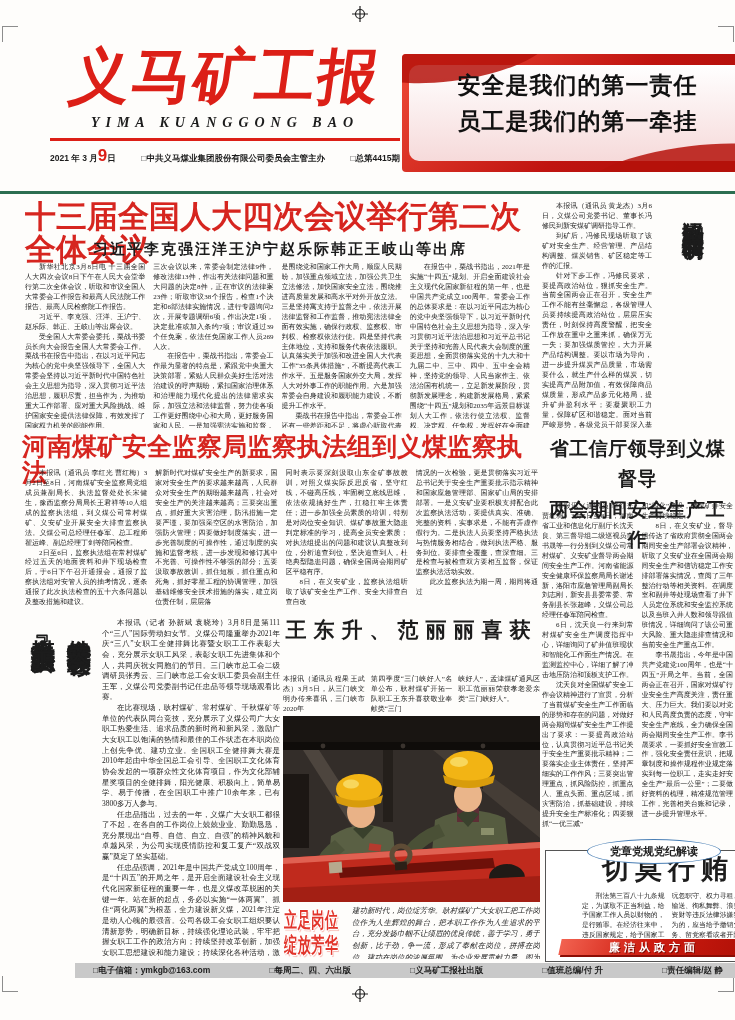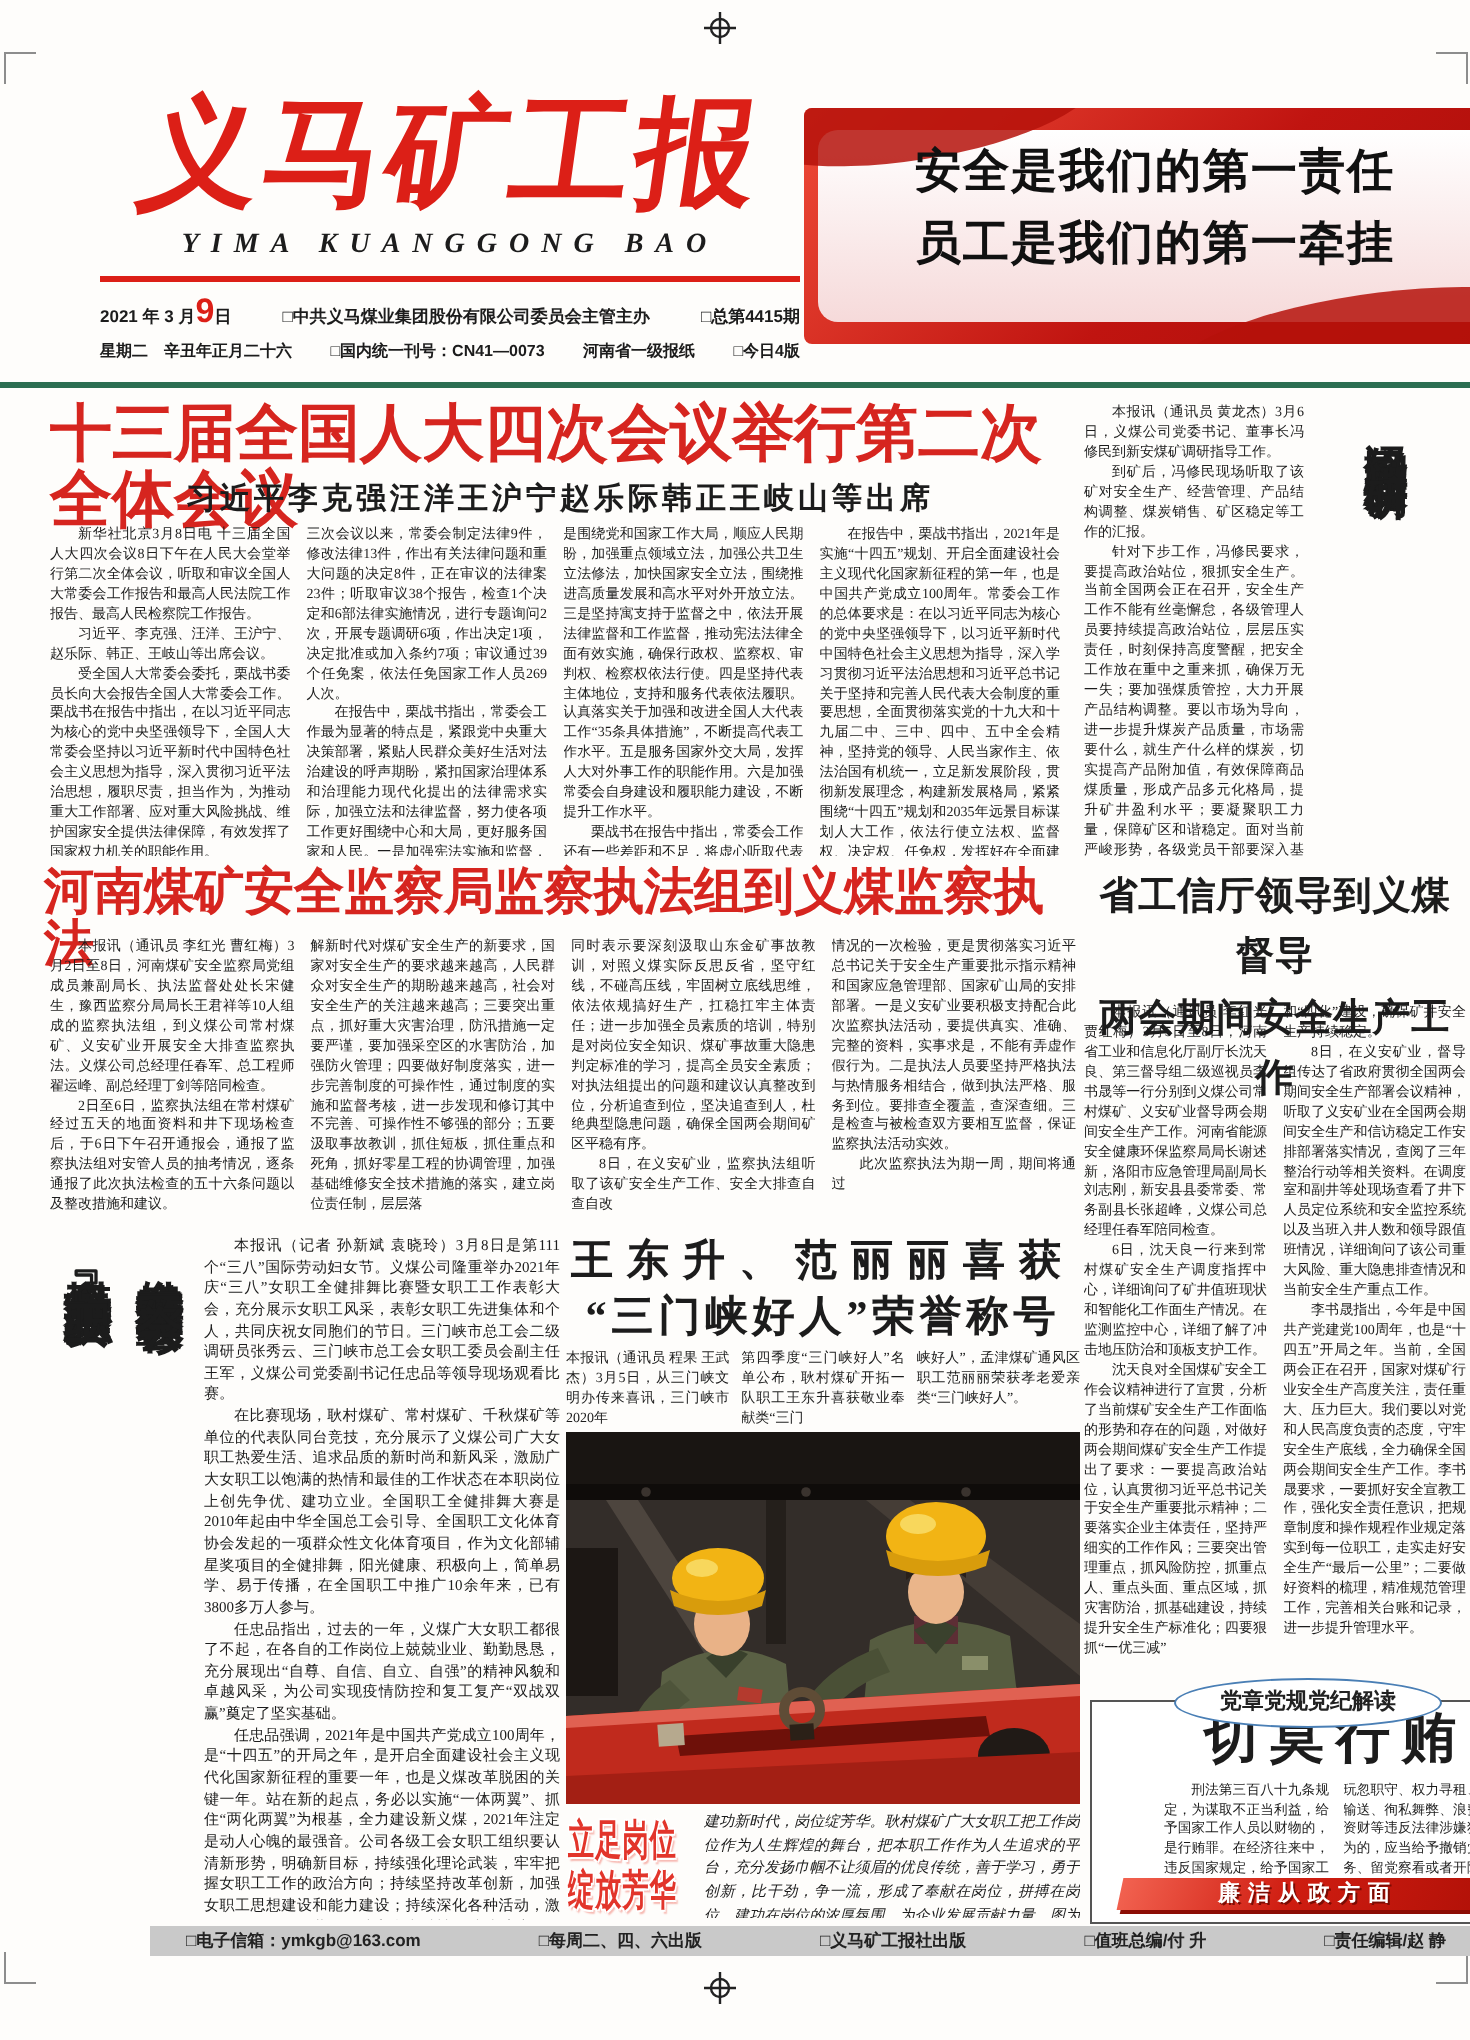--- a/index.html
+++ b/index.html
@@ -91,26 +91,20 @@
     <div class="mast-title">义马矿工报</div>
     <div class="mast-rom" style="margin-top:6px;">YIMA   KUANGGONG   BAO</div>
     <div class="red-rule" style="margin-top:7px;"></div>
     <div class="mast-row sans" style="margin-top:6px;">
       <span>
         <span>2021 年 3 月</span><span class="date-day">9</span><span>日</span>
       </span>
       <span>□中共义马煤业集团股份有限公司委员会主管主办</span>
       <span>□总第4415期</span>
     </div>
-    <div class="mast-row sans" style="margin-top:5px;font-size:8px;">
-      <span>星期二　辛丑年正月二十六</span>
-      <span>□国内统一刊号：CN41—0073</span>
-      <span>河南省一级报纸</span>
-      <span>□今日4版</span>
-    </div>
   </div>
 
   <div class="abs banner" style="left:402px;top:54px;width:311px;height:118px;">
     <div class="banner-inner"></div>
     <div class="ribbon" style="left:-40px;top:-34px;width:190px;height:60px;transform:rotate(-9deg);"></div>
     <div class="ribbon" style="right:-50px;bottom:-36px;width:220px;height:62px;transform:rotate(-7deg);"></div>
     <div class="banner-text sans">
       <div>安全是我们的第一责任</div>
       <div>员工是我们的第一牵挂</div>
     </div>
@@ -186,21 +180,20 @@
   <div class="abs vert v-women" style="left:61px;top:620px;width:34px;height:342px;">全健排舞比赛暨女工工作表彰会</div>
   <div class="abs news" style="left:102px;top:618px;width:178px;height:342px;font-size:7.5px;">
       <p>本报讯（记者 孙新斌 袁晓玲）3月8日是第111个“三八”国际劳动妇女节。义煤公司隆重举办2021年庆“三八”女职工全健排舞比赛暨女职工工作表彰大会，充分展示女职工风采，表彰女职工先进集体和个人，共同庆祝女同胞们的节日。三门峡市总工会二级调研员张秀云、三门峡市总工会女职工委员会副主任王军，义煤公司党委副书记任忠品等领导现场观看比赛。</p>
       <p>在比赛现场，耿村煤矿、常村煤矿、千秋煤矿等单位的代表队同台竞技，充分展示了义煤公司广大女职工热爱生活、追求品质的新时尚和新风采，激励广大女职工以饱满的热情和最佳的工作状态在本职岗位上创先争优、建功立业。全国职工全健排舞大赛是2010年起由中华全国总工会引导、全国职工文化体育协会发起的一项群众性文化体育项目，作为文化部辅星奖项目的全健排舞，阳光健康、积极向上，简单易学、易于传播，在全国职工中推广10余年来，已有3800多万人参与。</p>
       <p>任忠品指出，过去的一年，义煤广大女职工都很了不起，在各自的工作岗位上兢兢业业、勤勤恳恳，充分展现出“自尊、自信、自立、自强”的精神风貌和卓越风采，为公司实现疫情防控和复工复产“双战双赢”奠定了坚实基础。</p>
       <p>任忠品强调，2021年是中国共产党成立100周年，是“十四五”的开局之年，是开启全面建设社会主义现代化国家新征程的重要一年，也是义煤改革脱困的关键一年。站在新的起点，务必以实施“一体两翼”、抓住“两化两翼”为根基，全力建设新义煤，2021年注定是动人心魄的最强音。公司各级工会女职工组织要认清新形势，明确新目标，持续强化理论武装，牢牢把握女职工工作的政治方向；持续坚持改革创新，加强女职工思想建设和能力建设；持续深化各种活动，激发女职工队伍的劳动热情和自豪精神；持续维护女职工权益，切实增强工会女职工组织在企业和谐稳定中的先锋作用。在职业女性追求幸福的奋斗中，以更加坚定的信心、更加饱满的热情、更加务实的作风，团结带领广大女职工切实担负起新时代赋予的光荣使命，继续谱写义煤改革脱困和高质量发展的新华章。</p>
     </div>
 
   <div class="abs h-haoren" style="left:283px;top:616px;width:257px;">
     <div class="l1">王东升、范丽丽喜获</div>
-    <div class="l2">“三门峡好人”荣誉称号</div>
   </div>
   <div class="abs colset" style="left:283px;top:674px;width:257px;height:40px;gap:6px;">
     <div class="smallcol" style="flex:1;text-indent:0;">本报讯（通讯员 程果 王武杰）3月5日，从三门峡文明办传来喜讯，三门峡市2020年</div>
     <div class="smallcol" style="flex:1;">第四季度“三门峡好人”名单公布，耿村煤矿开拓一队职工王东升喜获敬业奉献类“三门</div>
     <div class="smallcol" style="flex:1;">峡好人”，孟津煤矿通风区职工范丽丽荣获孝老爱亲类“三门峡好人”。</div>
   </div>
 
   <div class="abs" style="left:283px;top:716px;width:257px;height:186px;">
     <svg viewBox="0 0 257 186" width="257" height="186">
       <rect width="257" height="186" fill="#332d29"></rect>

